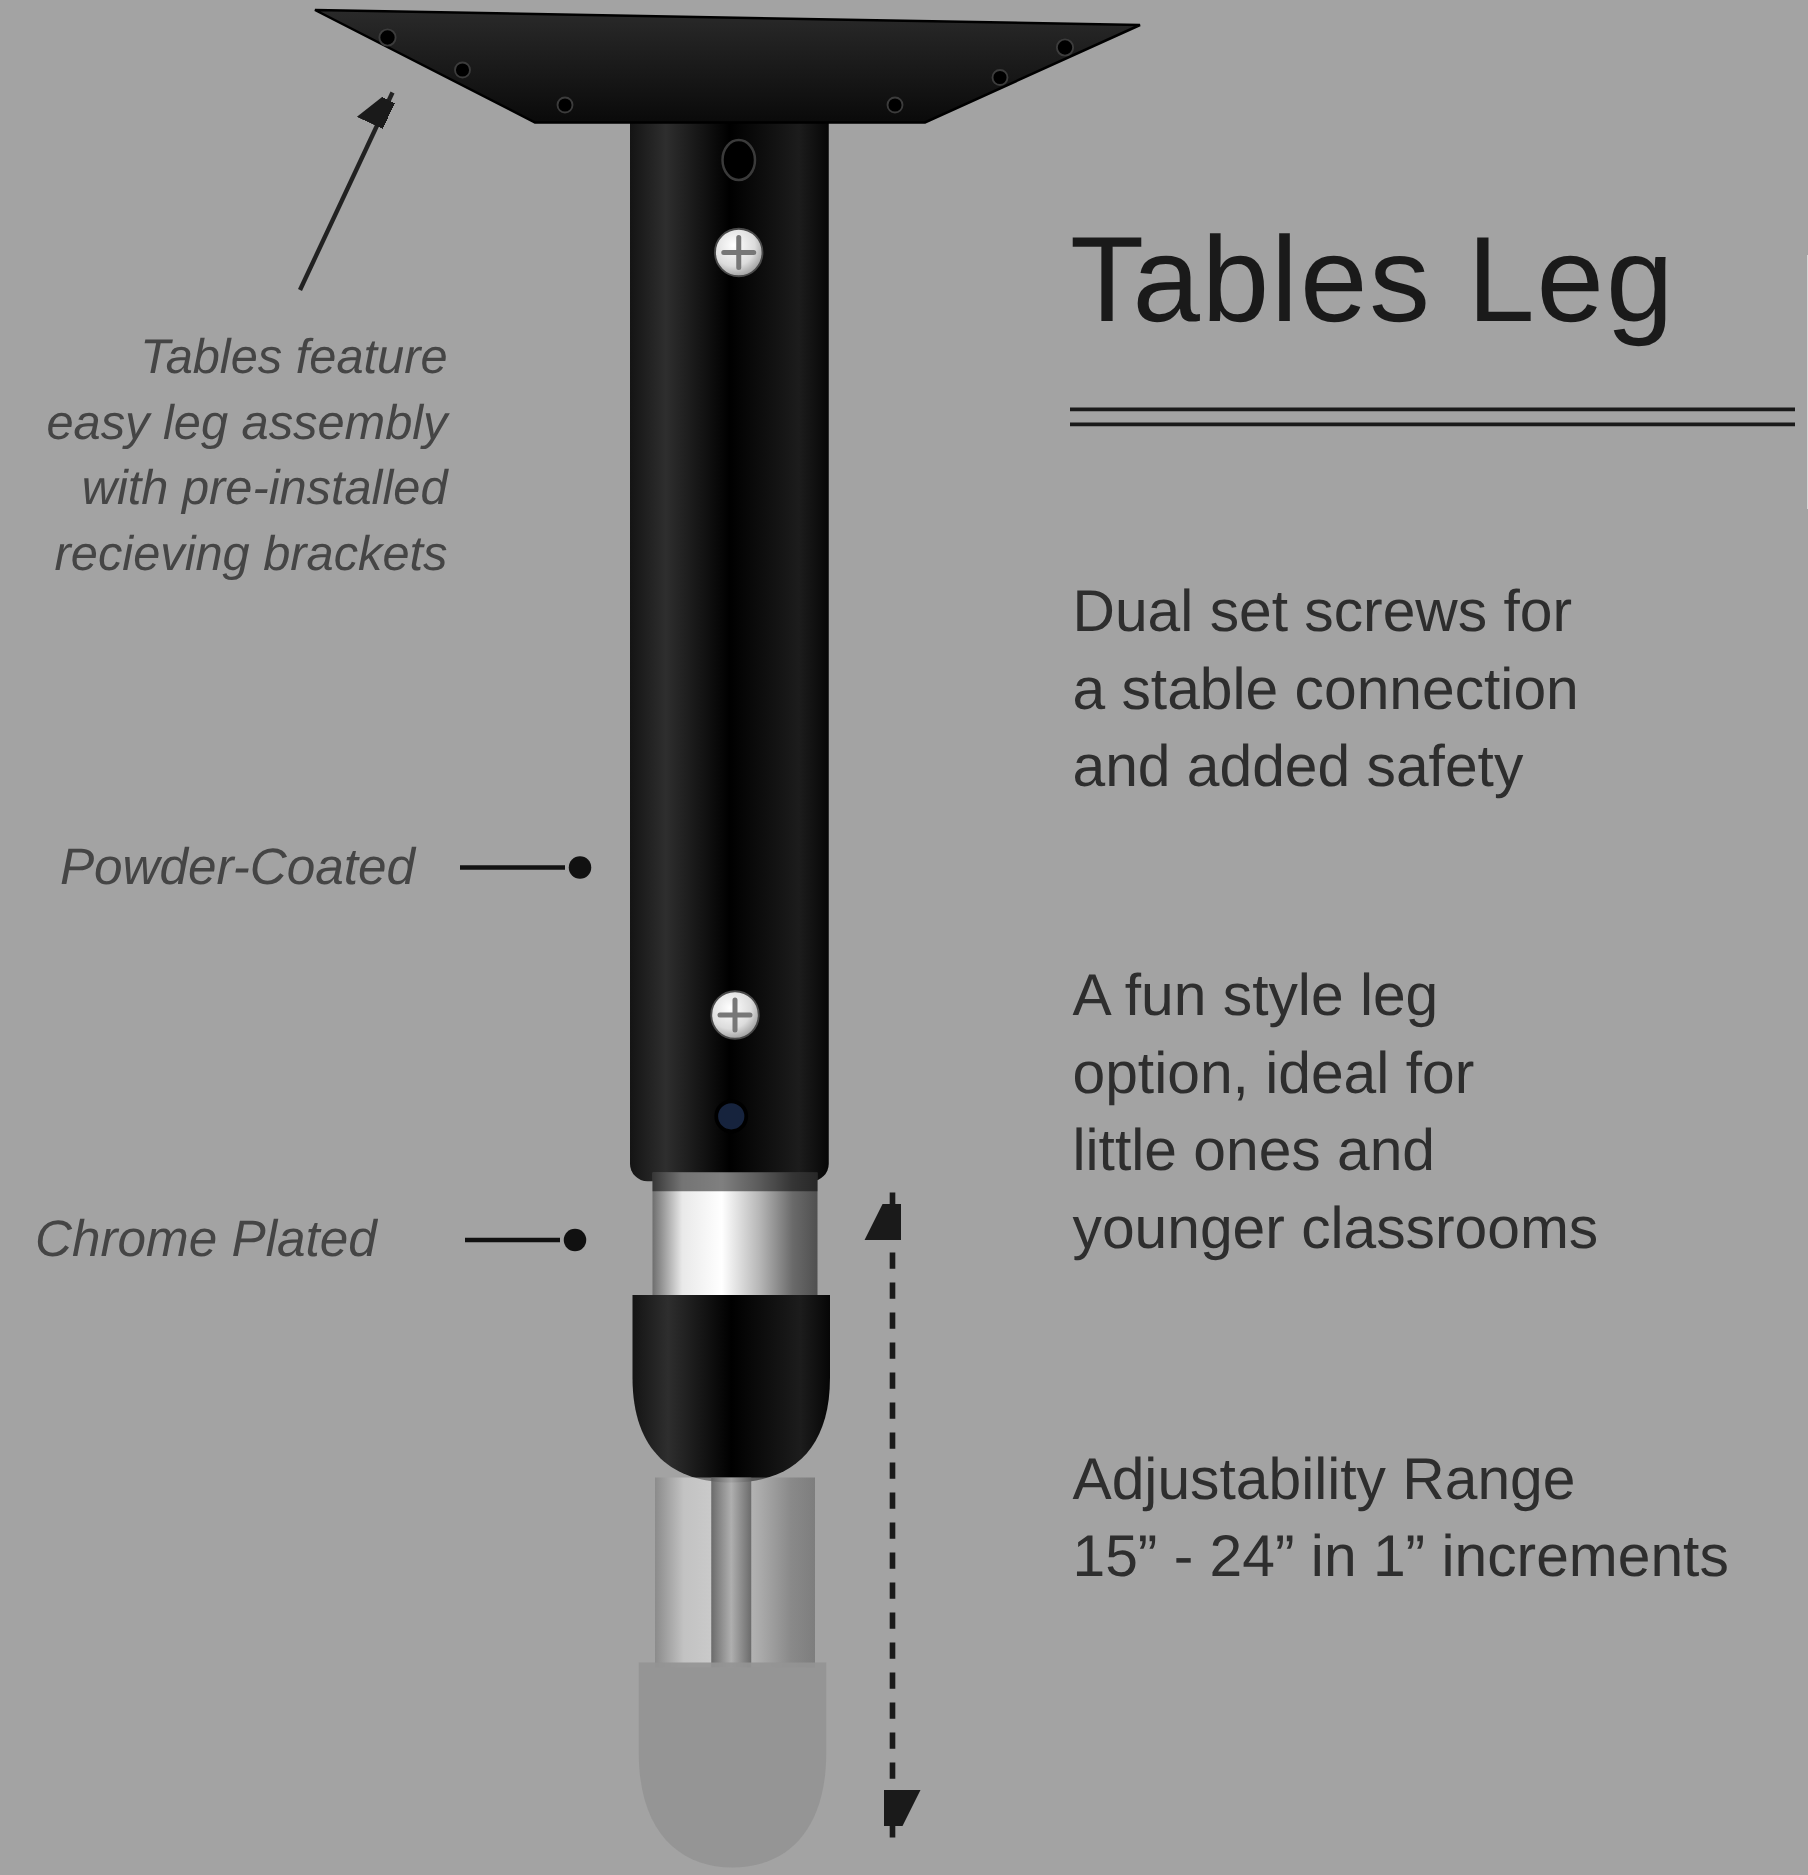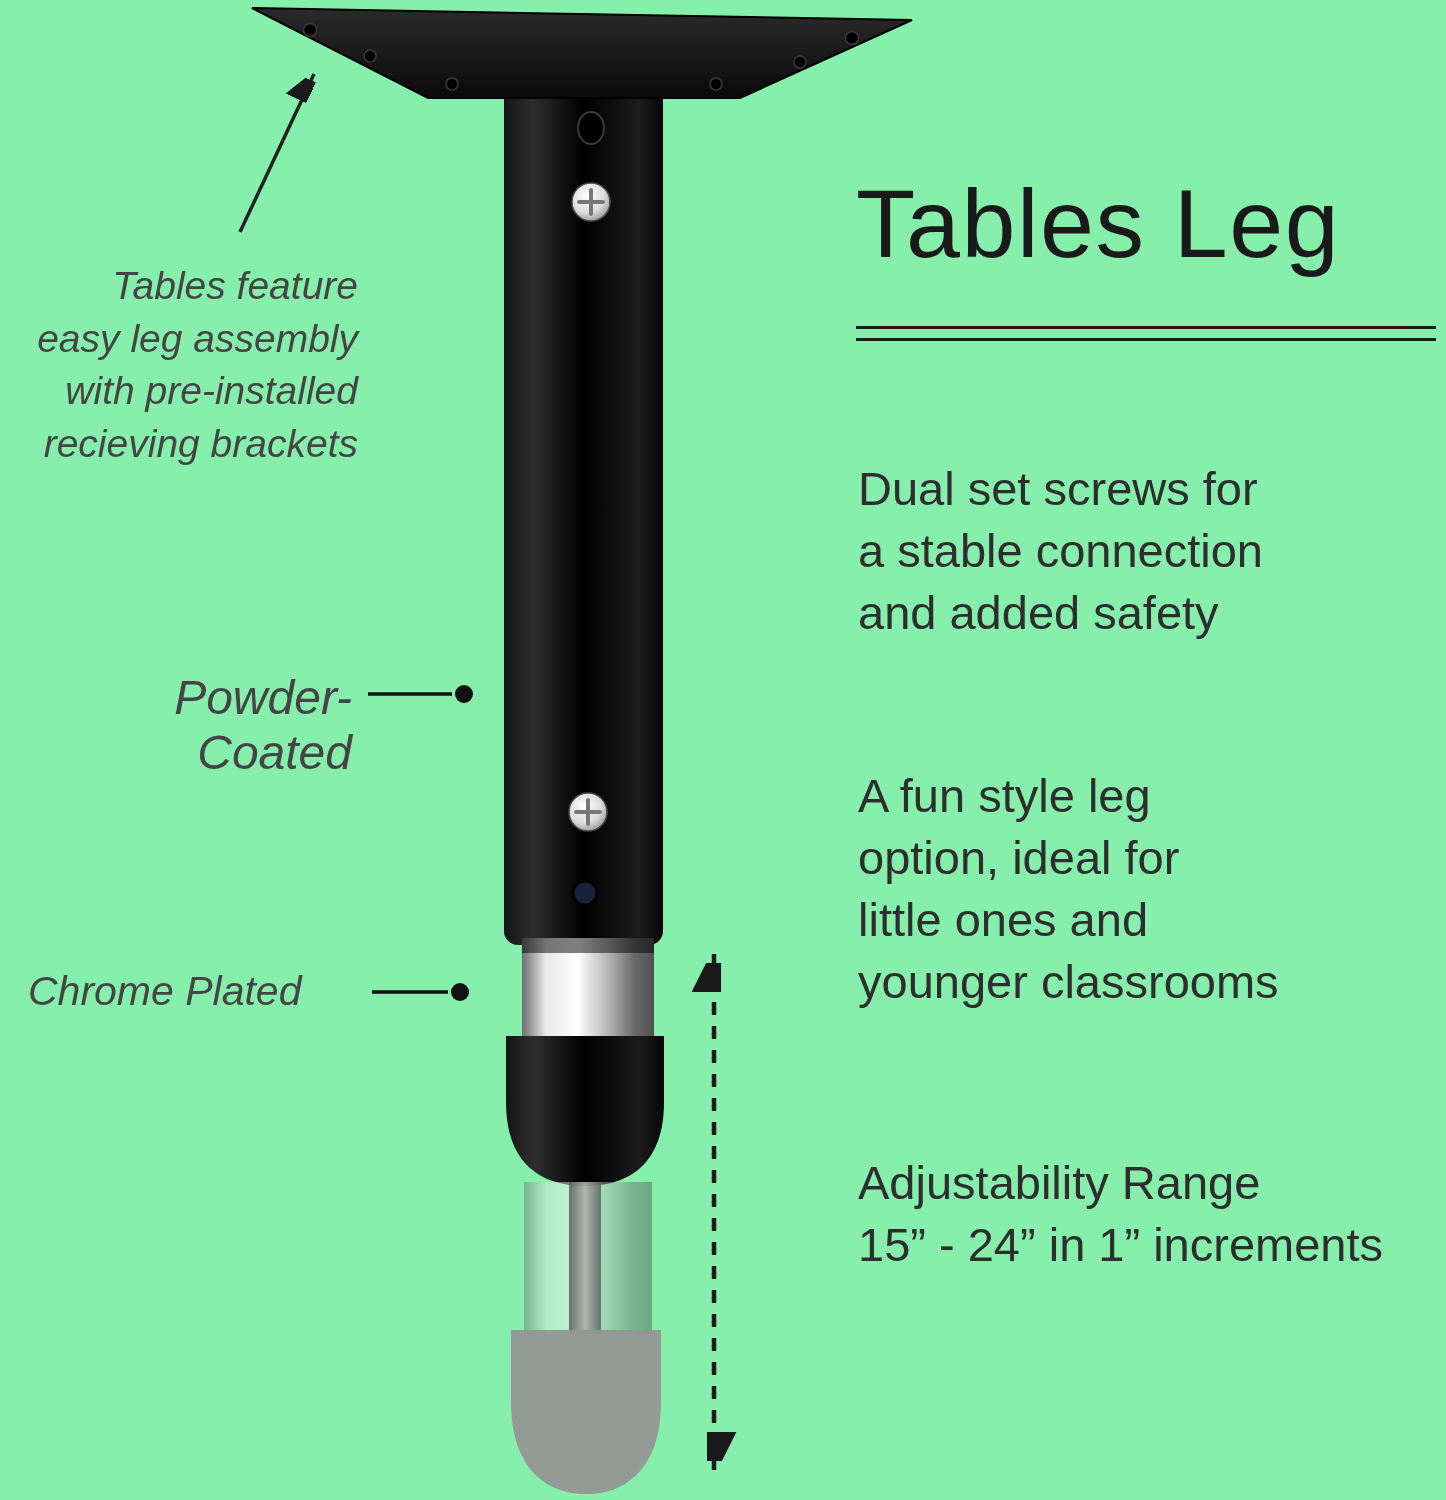--- a/index.html
+++ b/index.html
@@ -1,20 +1,20 @@
 <!DOCTYPE html>
 <html><head>
 <meta charset="utf-8">
 <style>
   html, body { margin: 0; padding: 0; background: #ffffff; }
   .canvas {
     position: relative;
     width: 1446px;
     height: 1500px;
-    background: #86efac;
+    background: #a3a3a3;
     overflow: hidden;
     font-family: "Liberation Sans", sans-serif;
     color: #2e2e2e;
   }
   .svg-layer {
     position: absolute;
     inset: 0;
     width: 1446px;
     height: 1500px;
   }
@@ -59,22 +59,22 @@
     top: 260px;
     width: 350px;
     text-align: right;
     font-size: 39px;
     line-height: 1.35;
   }
   .callout-powder {
     left: 28px;
     top: 670px;
     width: 324px;
-    text-align: right;
-    font-size: 48px;
+    text-align: center;
+    font-size: 41px;
   }
   .callout-chrome {
     left: 28px;
     top: 968px;
     width: 324px;
     font-size: 41px;
   }
 </style>
 </head>
 <body>

